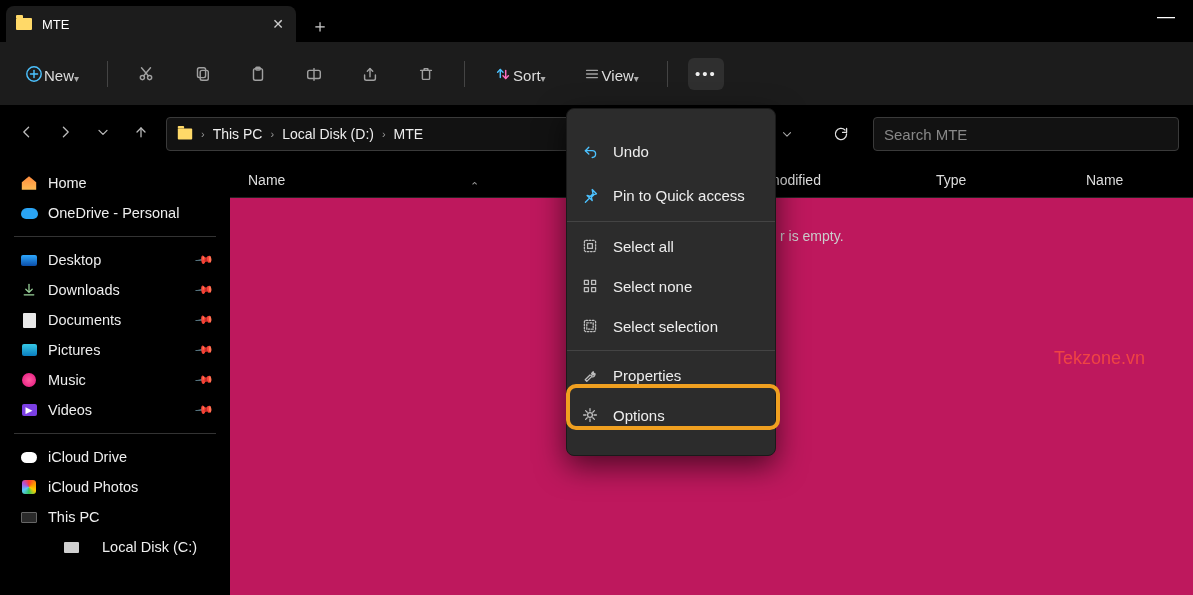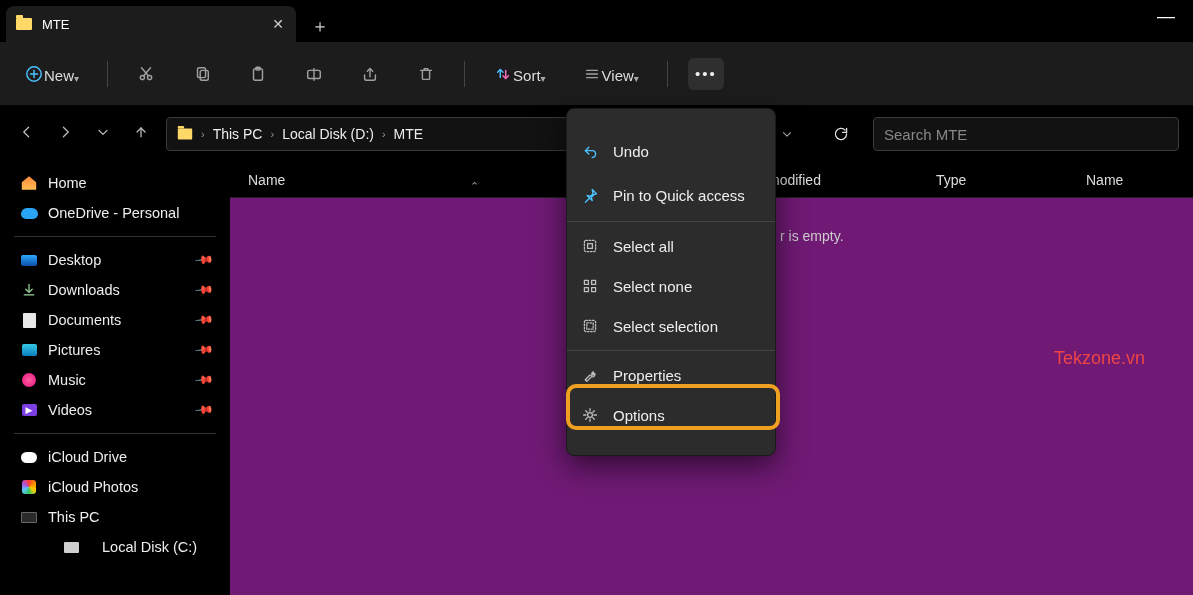--- a/index.html
+++ b/index.html
@@ -61,21 +61,21 @@
 .doc-ic{ width:13px; height:15px; background:#e9e9e9; border-radius:1px; position:relative;}
 .pic-ic{ width:15px; height:12px; background:linear-gradient(#36c9e6,#0a7dbf); border-radius:2px;}
 .music-ic{ width:14px; height:14px; background:radial-gradient(circle,#ff5ca0,#e2127c); border-radius:50%;}
 .vid-ic{ width:15px; height:12px; background:#7b3fe4; border-radius:2px; display:flex; align-items:center; justify-content:center; color:#fff; font-size:9px;}
 .icloud-ic{ width:16px;height:11px;background:#fff;border-radius:6px;}
 .photos-ic{ width:14px;height:14px;background:conic-gradient(#ff3b30,#ff9500,#ffcc00,#34c759,#5ac8fa,#af52de,#ff3b30);border-radius:3px;}
 .pc-ic{ width:16px;height:11px;background:#2a2a2a;border:1px solid #666;border-radius:1px;}
 .disk-ic{ width:15px;height:11px;background:#d0d0d0;border-radius:1px;position:relative;}
 
 
-.main { position:absolute; left:230px; right:0; top:198px; bottom:0; background:#701a75; }
+.main { position:absolute; left:230px; right:0; top:198px; bottom:0; background:#be185d; }
 .empty-text { position:absolute; left:550px; top:30px; color:#ccc; font-size:14px;}
 
 
 .menu { position:absolute; left:566px; top:108px; width:210px; background:#2c2c2c; border:1px solid #1a1a1a; border-radius:8px; padding:20px 0; box-shadow:0 10px 30px rgba(0,0,0,.6); z-index:50;}
 .menu-item { display:flex; align-items:center; gap:14px; height:40px; padding:0 14px; color:#eee; font-size:15px; cursor:pointer;}
 .menu-item.tall{ height:44px;}
 .menu-sep{ height:1px; background:#444; margin:4px 0;}
 .mi-ic{ width:18px; height:18px; color:#bfbfbf; display:flex; align-items:center; justify-content:center;}
 .mi-ic.blue{ color:#4cc2ff;}
 .highlight { position:absolute; left:566px; top:384px; width:214px; height:46px; border:4px solid #f0a020; border-radius:10px; z-index:60; pointer-events:none;}

